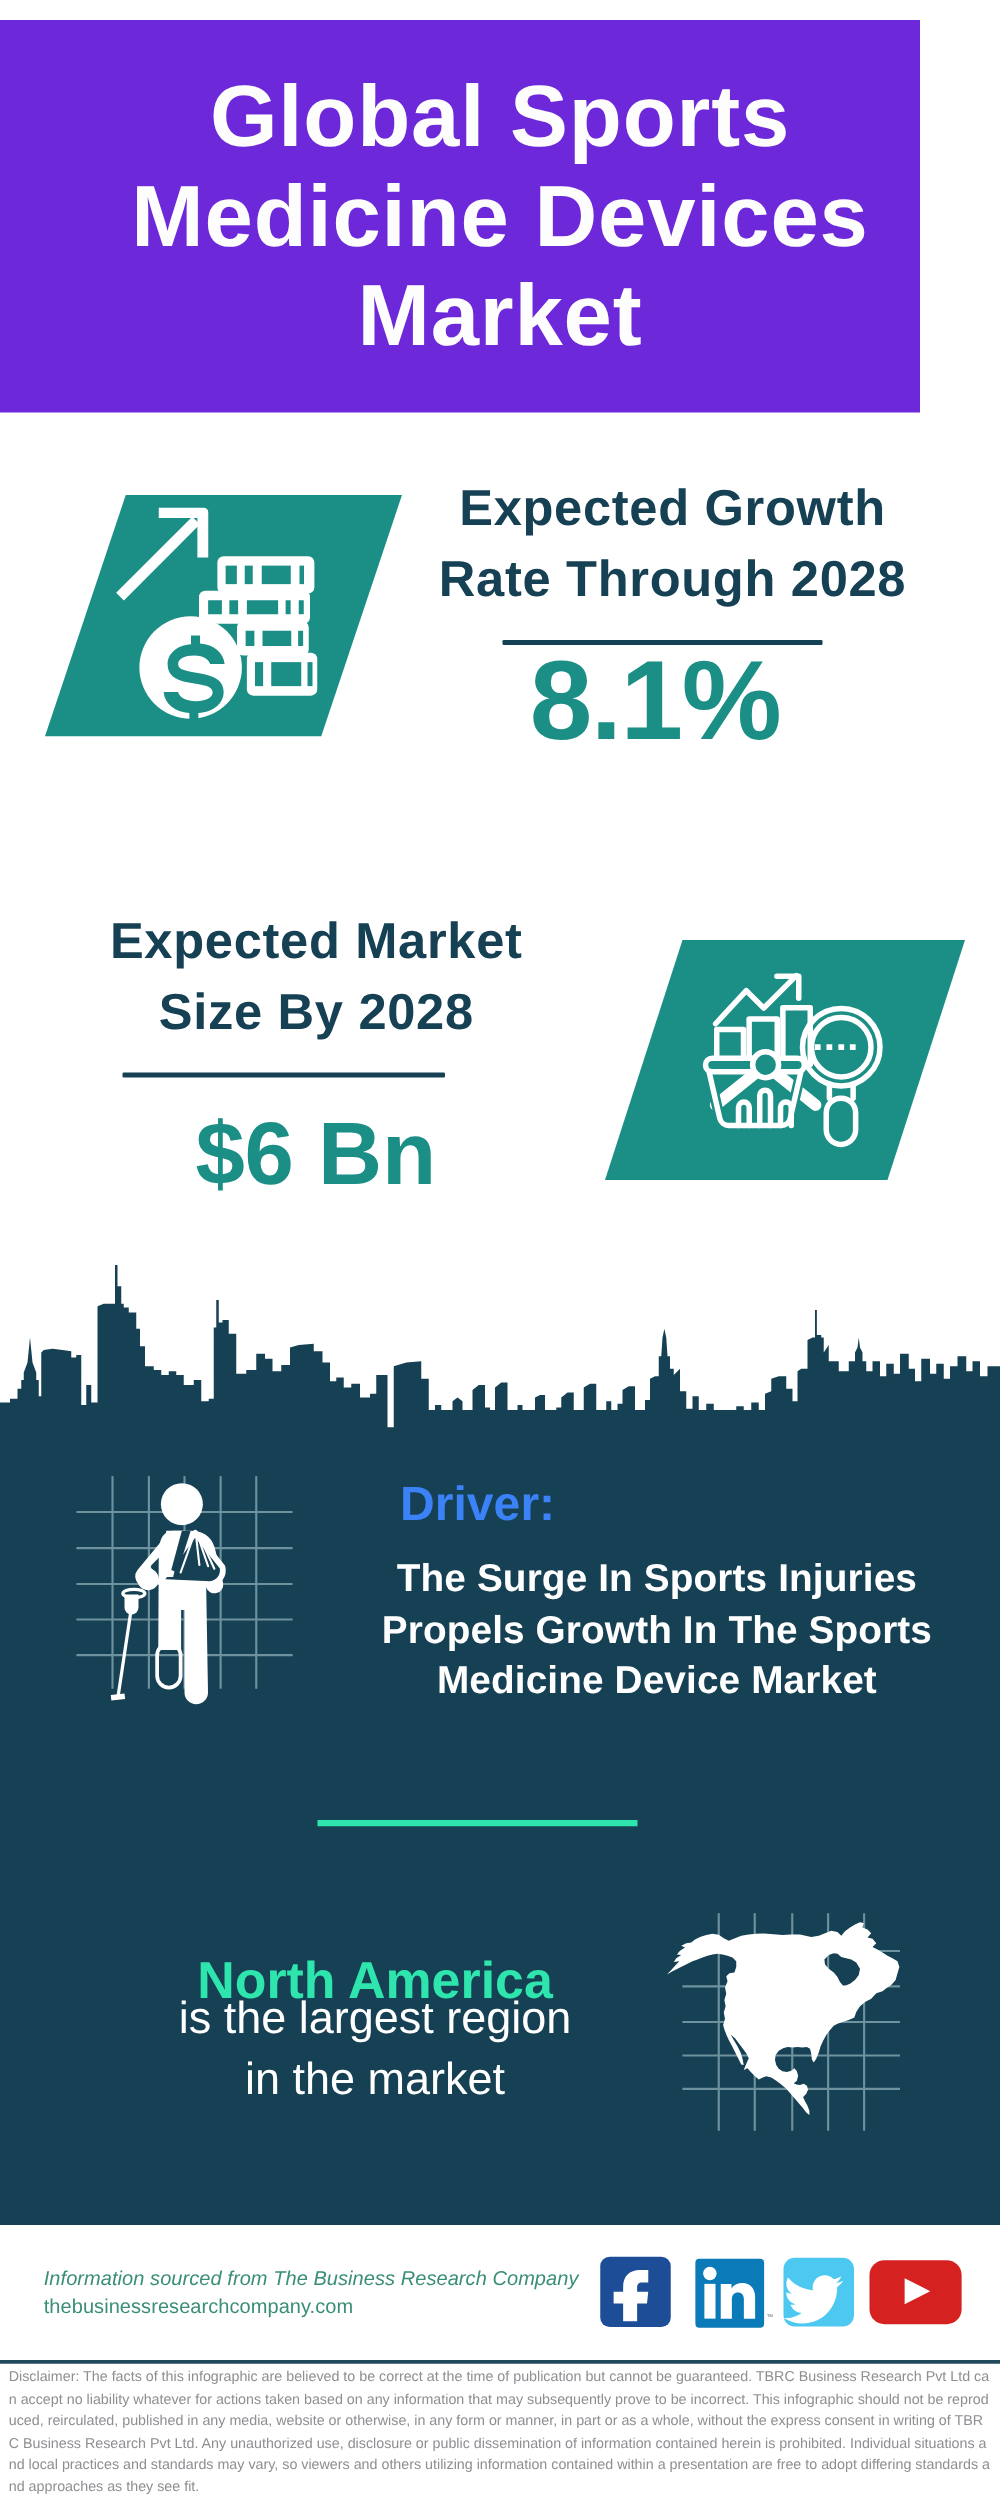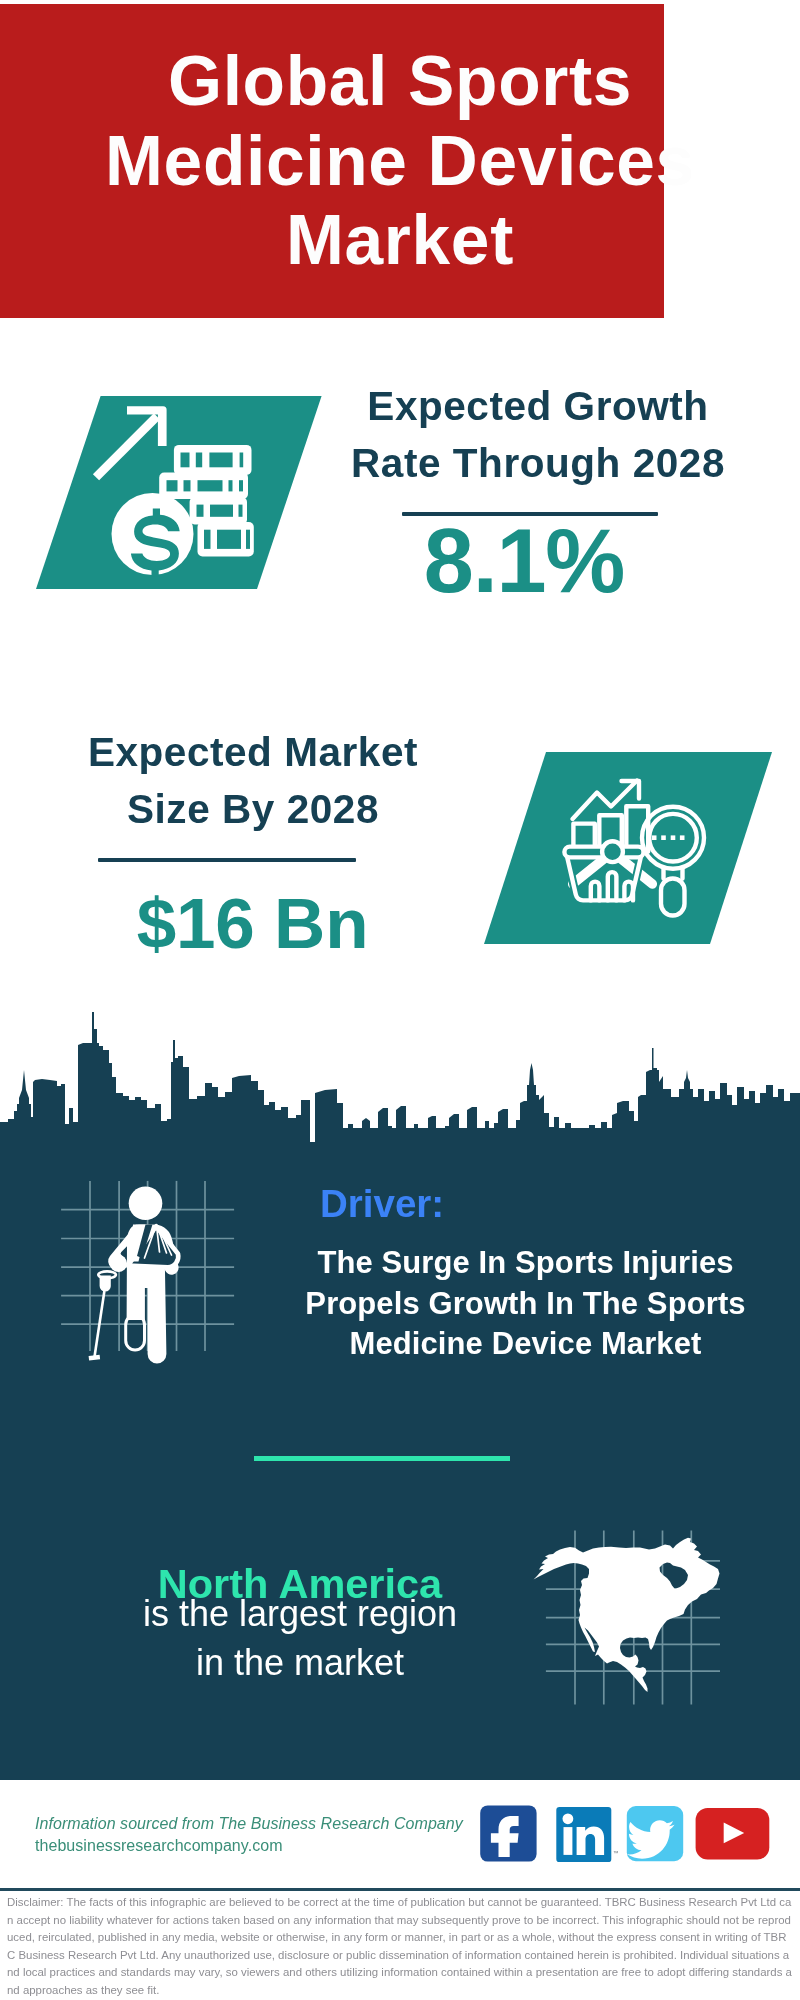--- a/index.html
+++ b/index.html
@@ -1,19 +1,19 @@
 <!DOCTYPE html>
 <html><head>
 <meta charset="utf-8">
 <style>
   html,body{margin:0;padding:0;}
   body{width:800px;height:2000px;background:#ffffff;font-family:"Liberation Sans",sans-serif;overflow:hidden;}
   .page{position:relative;width:800px;height:2000px;background:#fff;}
 
-  .header{position:absolute;left:0;top:4px;width:664px;height:314px;background:#b91c1c;}
+  .header{position:absolute;left:0;top:16px;width:736px;height:314px;background:#6d28d9;}
   .title{position:absolute;left:100px;top:38px;width:600px;text-align:center;color:#fdfdfd;
        font-size:69.5px;line-height:79.5px;font-weight:bold;letter-spacing:0.65px;}
 
   .stat{position:absolute;text-align:center;}
   .stat-head{color:#164053;font-size:40.5px;line-height:56.5px;font-weight:bold;letter-spacing:0.55px;}
   .rule{height:4px;background:#164053;border-radius:1px;}
   .stat-val{color:#1b8f86;font-weight:bold;}
 
   .dark{position:absolute;left:0;width:800px;background:#164053;}
   .sky{position:absolute;left:0;}
@@ -82,21 +82,21 @@
 
   <div class="stat" style="left:338px;top:378px;width:400px;">
     <div class="stat-head">Expected Growth Rate Through 2028</div>
     <div class="rule" style="width:256px;margin:21px auto 0;margin-left:64px;"></div>
     <div class="stat-val" style="font-size:90px;letter-spacing:-1.2px;line-height:90px;margin-left:-28px;">8.1%</div>
   </div>
 
   <div class="stat" style="left:53px;top:724px;width:400px;">
     <div class="stat-head">Expected Market Size By 2028</div>
     <div class="rule" style="width:258px;margin:21px auto 0;margin-left:45px;"></div>
-    <div class="stat-val" style="font-size:71px;letter-spacing:-0.2px;line-height:71px;margin-top:26px;margin-left:-1px;">$16 Bn</div>
+    <div class="stat-val" style="font-size:71px;letter-spacing:-0.2px;line-height:71px;margin-top:26px;margin-left:-1px;">$6 Bn</div>
   </div>
 
   <svg class="icon-panel" style="position:absolute;left:460px;top:748px;width:330px;height:205px;" viewBox="460 748 330 205">
     <polygon points="546,752 772,752 710,944 484,944" fill="#1b8f86"></polygon>
     <g>
 <g fill="none" stroke="#ffffff" stroke-width="4.4" stroke-linecap="round" stroke-linejoin="round">
 <polyline points="572.5,819 597,792.5 611,806.5 637,780.5"></polyline>
 <polyline points="621.5,781 639,781 639,798.5"></polyline>
 <rect x="573.4" y="823.6" width="21.4" height="28"></rect>
 <rect x="599.3" y="815.2" width="22.5" height="36.4"></rect>

